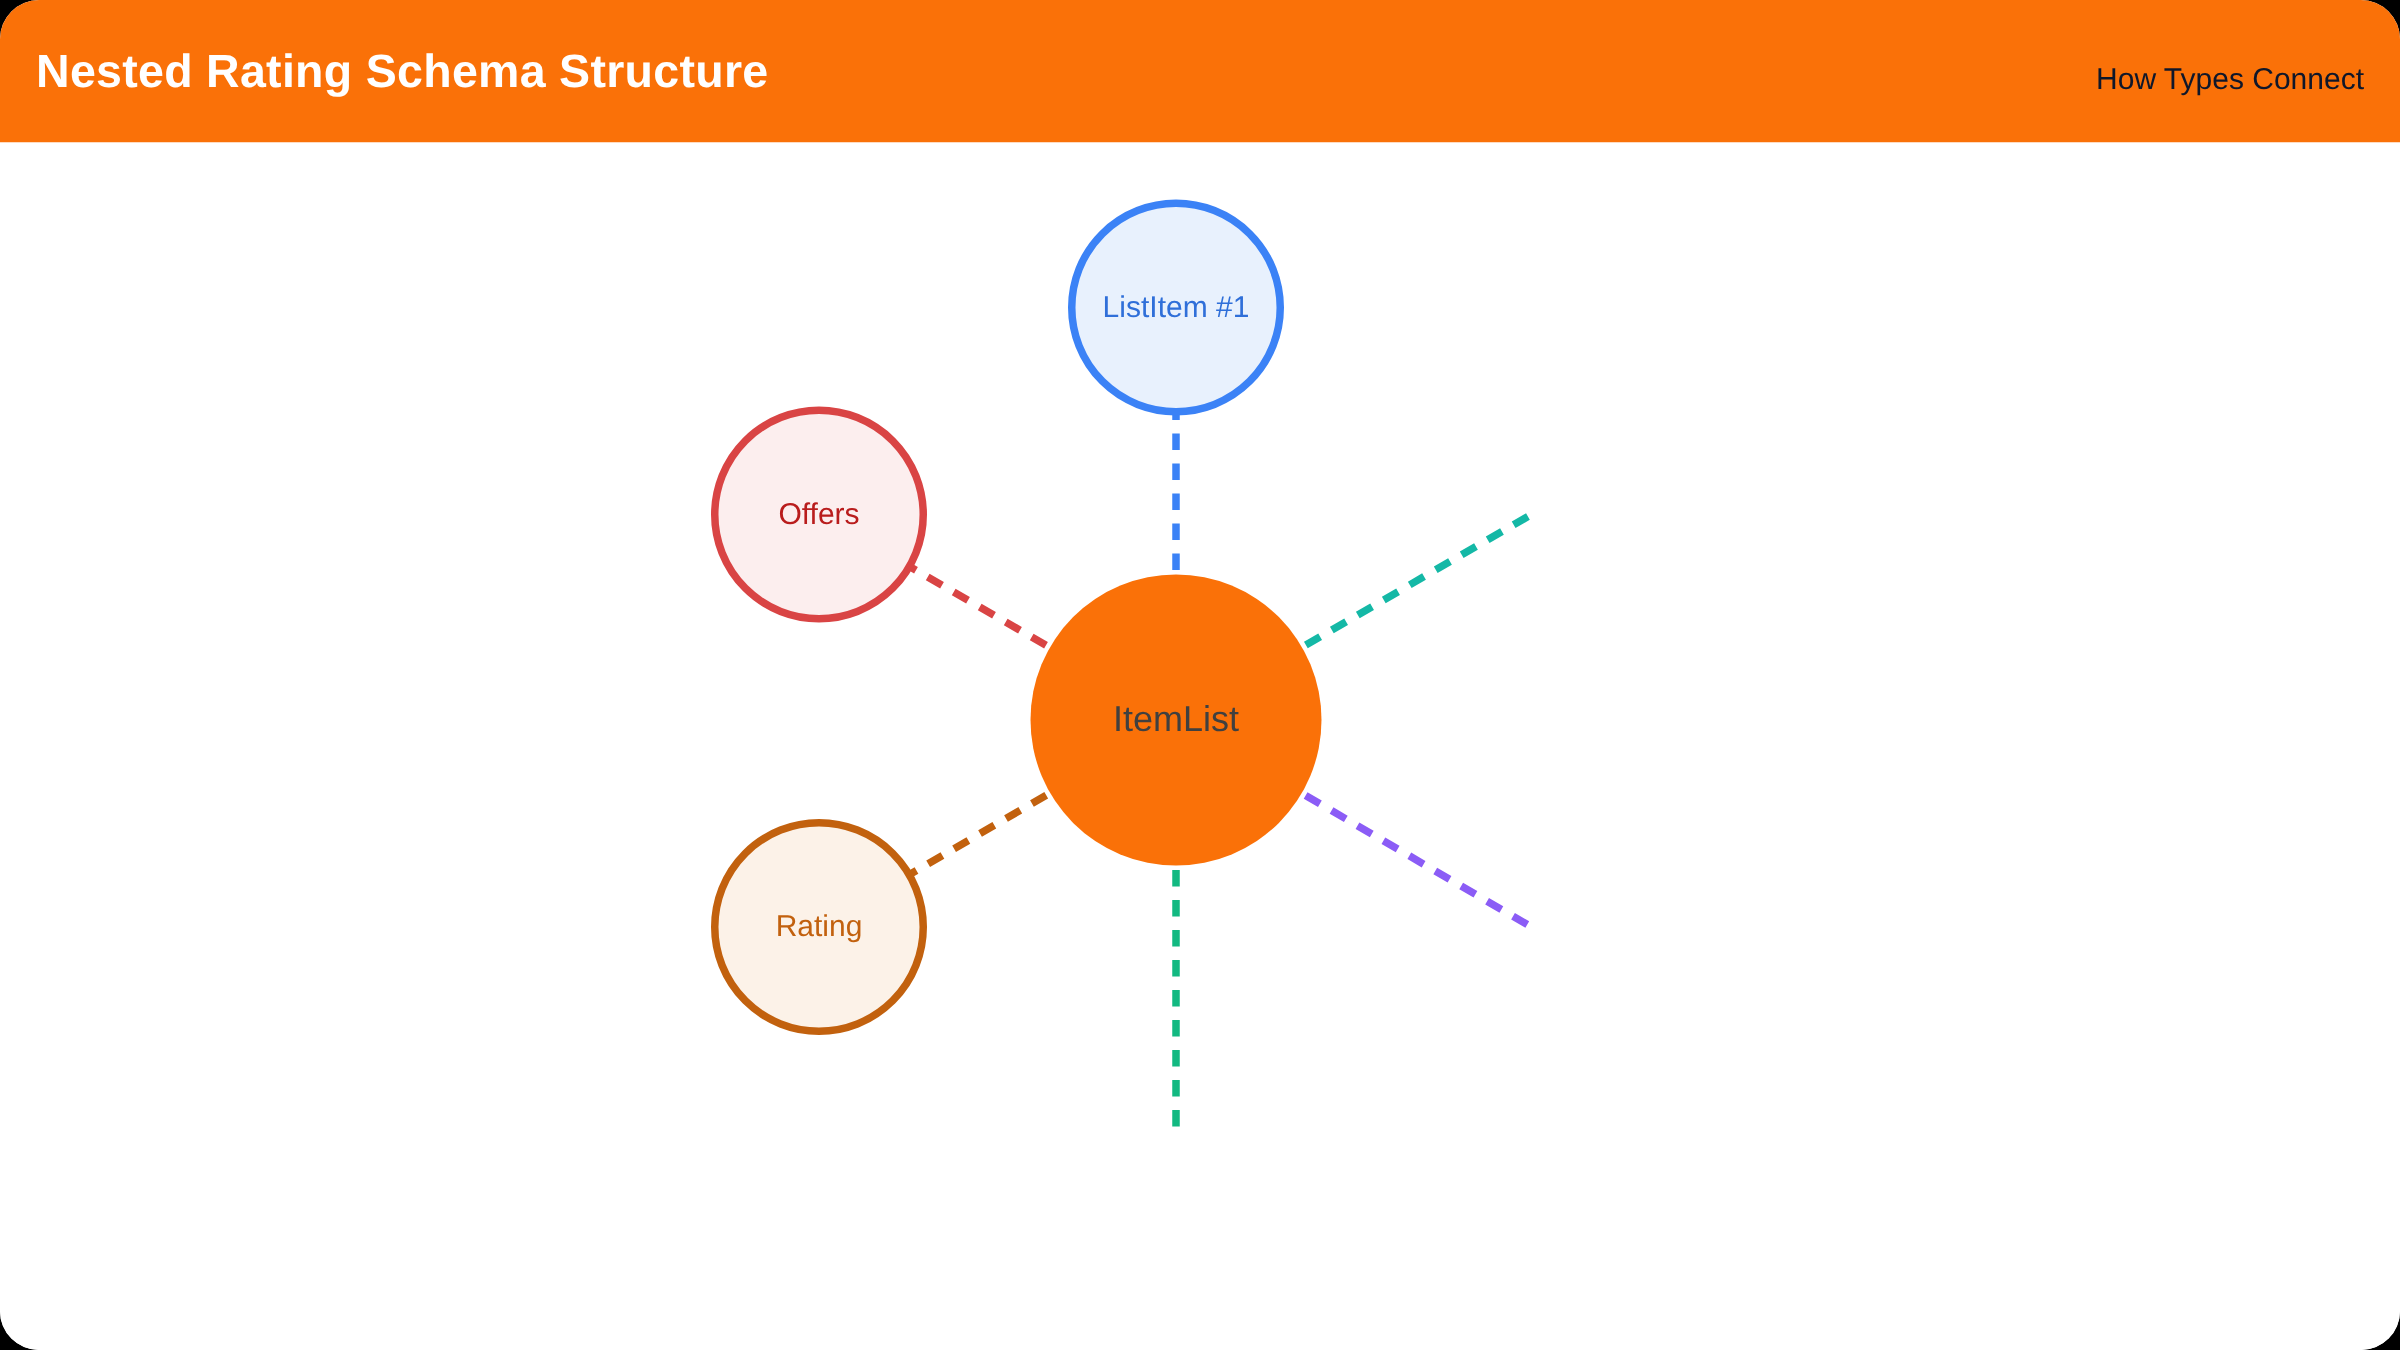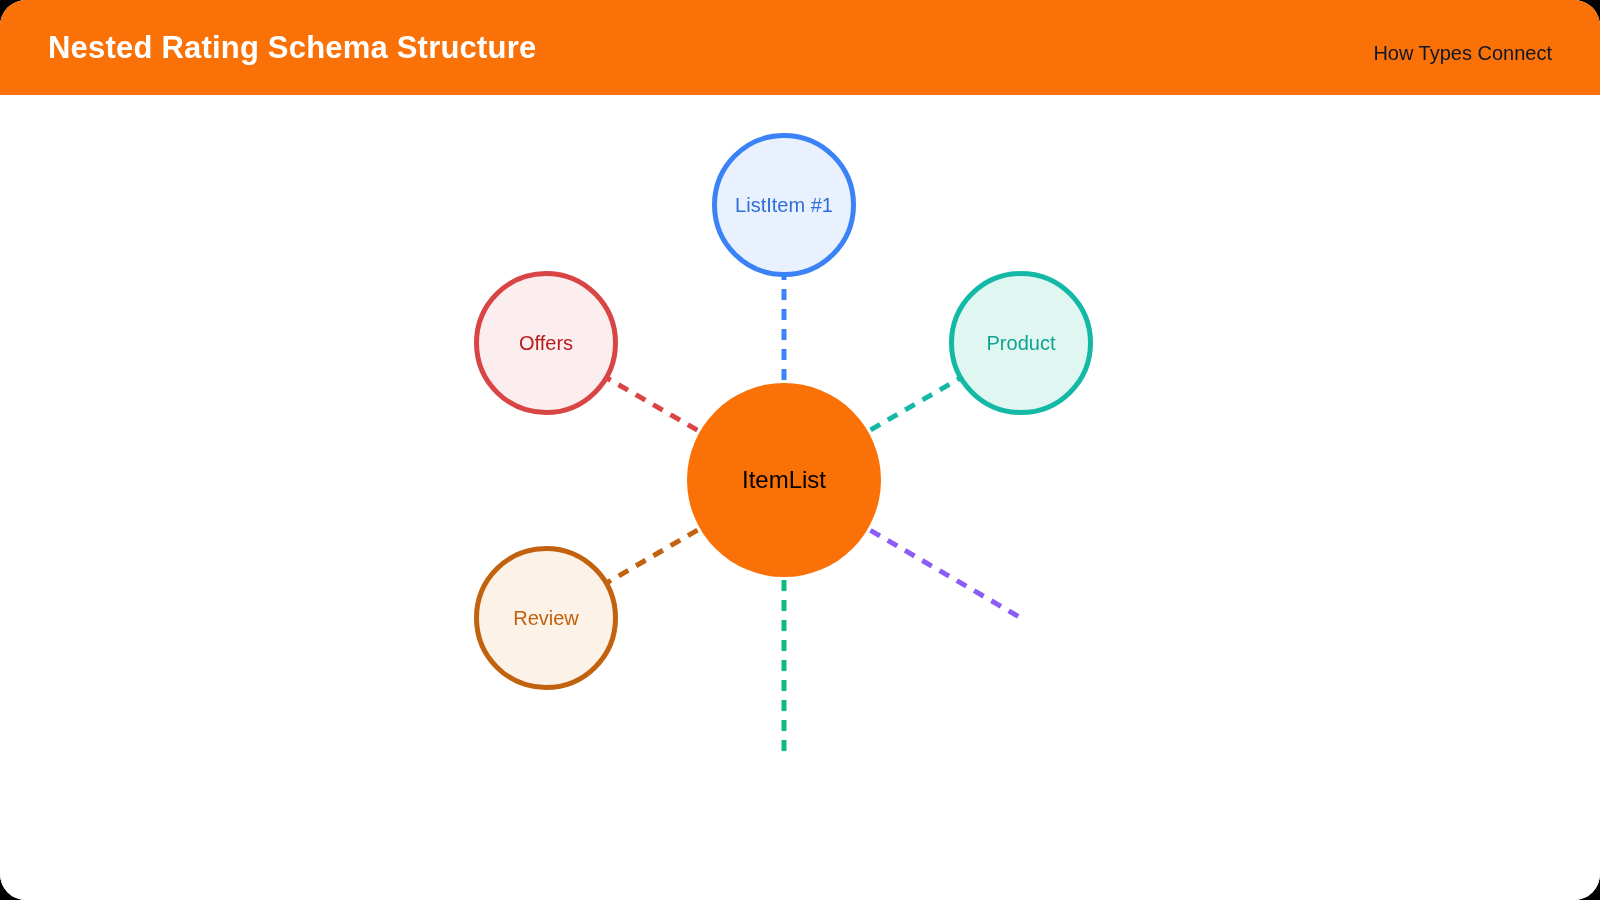--- a/index.html
+++ b/index.html
@@ -19,21 +19,21 @@
     overflow: hidden;
   }
   
   .header {
     position: relative;
     height: 95px;
     background: #fa7108;
     display: flex;
     align-items: center;
     justify-content: space-between;
-    padding: 0 48px;
+    padding: 0 24px;
   }
   .header .title {
     color: #ffffff;
     font-size: 31px;
     font-weight: bold;
     letter-spacing: 0.2px;
   }
   .header .subtitle {
     color: #0f172a;
     font-size: 20px;
@@ -75,21 +75,21 @@
     font-weight: normal;
   }
   .node .label {
     max-width: 108px;
     line-height: 1.25;
   }
   .node-center {
     left: 687px; top: 288px;
     width: 194px; height: 194px;
     background: #fa7108;
-    color: #000000;
+    color: #404040;
     font-size: 24px;
   }
   .node-center .label { max-width: 160px; }
   .satellite {
     width: 144px; height: 144px;
     border-style: solid;
     border-width: 5px;
     font-size: 20px;
   }
   .node-listitem {
@@ -140,28 +140,25 @@
     </svg>
 
     <div class="node node-center">
       <span class="label">ItemList</span>
     </div>
 
     <div class="node satellite node-listitem">
       <span class="label">ListItem #1</span>
     </div>
 
-    <div class="node satellite node-product">
-      <span class="label">Product</span>
-    </div>
 
 
 
     <div class="node satellite node-author">
-      <span class="label">Review</span>
+      <span class="label">Rating</span>
     </div>
 
     <div class="node satellite node-offers">
       <span class="label">Offers</span>
     </div>
 
   </div>
 </div>
 
 </body></html>

